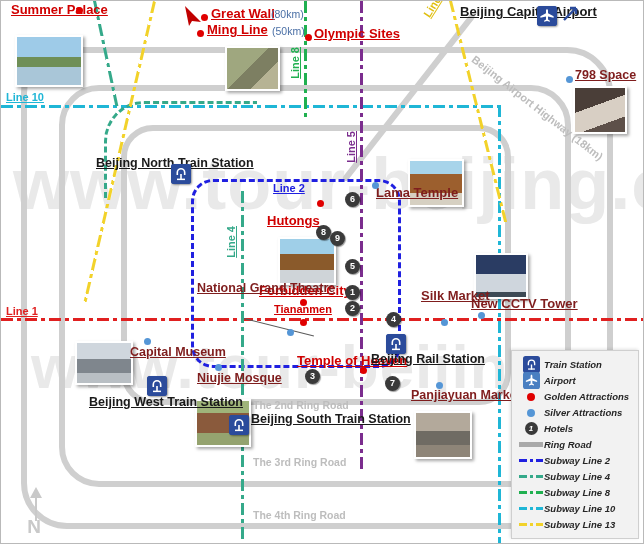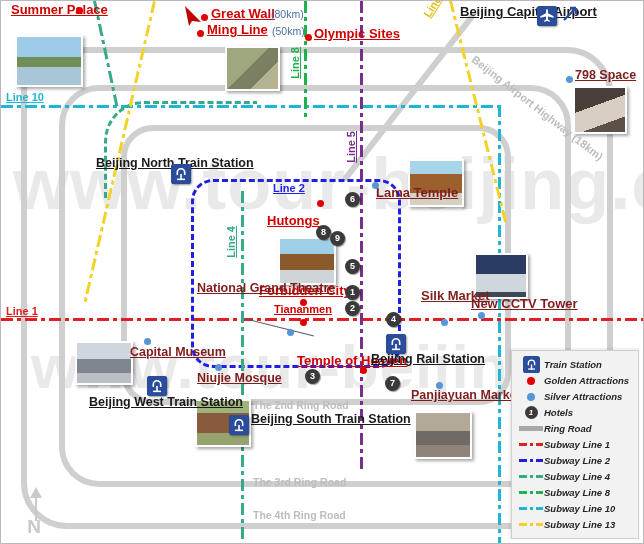--- a/index.html
+++ b/index.html
@@ -122,21 +122,21 @@
   <div class="linelbl" style="left:5px;top:304px;color:#e02020;">Line 1</div>
   <div class="linelbl vert" style="left:302px;top:46px;color:#20b050;transform:rotate(-90deg) translate(-100%,-14px);">Line 8</div>
   <div class="linelbl vert" style="left:358px;top:130px;color:#7b2d8e;transform:rotate(-90deg) translate(-100%,-14px);">Line 5</div>
   <div class="linelbl" style="left:420px;top:12px;color:#e0bf10;transform:rotate(-58deg);transform-origin:left top;">Line 13</div>
   <div class="linelbl" style="left:272px;top:181px;color:#2020e0;">Line 2</div>
   <div class="linelbl vert" style="left:238px;top:225px;color:#35a98a;transform:rotate(-90deg) translate(-100%,-14px);">Line 4</div>
 
   <div class="airhwy" style="left:476px;top:52px;transform:rotate(38deg);">Beijing Airport Highway (18km)</div>
 
   <div class="lbl grey" style="left:252px;top:399px;font-size:10.5px;">The 2nd Ring Road</div>
-  <div class="lbl grey" style="left:252px;top:476px;font-size:10.5px;">The 3rd Ring Road</div>
+  <div class="lbl grey" style="left:252px;top:456px;font-size:10.5px;">The 3rd Ring Road</div>
   <div class="lbl grey" style="left:252px;top:509px;font-size:10.5px;">The 4th Ring Road</div>
 
   <div class="photo" style="left:14px;top:34px;width:64px;height:48px;">
     <i style="background:linear-gradient(180deg,#9ecbe8 0 42%,#6f8f57 42% 62%,#a9c6d8 62% 100%);"></i>
   </div>
   <div class="photo" style="left:224px;top:45px;width:51px;height:41px;">
     <i style="background:linear-gradient(135deg,#9fa77f 0 45%,#7d7f62 45% 70%,#b6b394 70% 100%);"></i>
   </div>
   <div class="photo" style="left:572px;top:85px;width:50px;height:44px;">
     <i style="background:linear-gradient(160deg,#4a3e38 0 40%,#d8cfc4 40% 75%,#5d5049 75% 100%);"></i>
@@ -286,20 +286,29 @@
         <svg width="17" height="17" viewBox="0 0 20 20">
             <rect width="20" height="20" rx="3" fill="#2b4b9b"></rect>
           <path d="M10 4a4.5 4.5 0 0 0-4.5 4.5V11h1.6V8.5a2.9 2.9 0 0 1 5.8 0V11h1.6V8.5A4.5 4.5 0 0 0 10 4z" fill="#fff"></path>
           <rect x="9.2" y="10" width="1.6" height="6" fill="#fff"></rect>
             <rect x="6" y="14.6" width="8" height="1.5" fill="#fff"></rect>
           </svg>
       </div>
       <div class="lgtxt">Train Station</div>
     </div>
 
+    <div class="lgrow">
+      <div class="lgsym">
+        <svg width="17" height="17" viewBox="0 0 20 20">
+            <rect width="20" height="20" rx="3" fill="#4a7fc1"></rect>
+          <path d="M10 3.2c-.7 0-1 .7-1 1.5v2.6L3.4 10.3v1.4L9 10.4v3.1l-1.9 1.2v1.1L10 15l2.9.8v-1.1L11 13.5v-3.1l5.6 1.3v-1.4L11 7.3V4.7c0-.8-.3-1.5-1-1.5z" fill="#fff"></path>
+          </svg>
+      </div>
+      <div class="lgtxt">Airport</div>
+    </div>
 
     <div class="lgrow">
       <div class="lgsym">
         <div class="lgdot" style="background:#e00000;"></div>
         </div>
       <div class="lgtxt">Golden Attractions</div>
     </div>
 
     <div class="lgrow">
       <div class="lgsym">
@@ -316,26 +325,20 @@
       <div class="lgtxt">Hotels</div>
     </div>
 
     <div class="lgrow">
       <div class="lgsym">
         <div class="lgline" style="background:#a9a9a9;height:5px;"></div>
         </div>
       <div class="lgtxt">Ring Road</div>
     </div>
 
-    <div class="lgrow">
-      <div class="lgsym">
-        <div class="lgline" style="background:repeating-linear-gradient(90deg,#e02020 0 8px,transparent 8px 11px,#e02020 11px 14px,transparent 14px 17px);"></div>
-        </div>
-      <div class="lgtxt">Subway Line 1</div>
-    </div>
 
     <div class="lgrow">
       <div class="lgsym">
         <div class="lgline" style="background:repeating-linear-gradient(90deg,#2020e0 0 8px,transparent 8px 11px,#2020e0 11px 14px,transparent 14px 17px);"></div>
         </div>
       <div class="lgtxt">Subway Line 2</div>
     </div>
 
     <div class="lgrow">
       <div class="lgsym">

